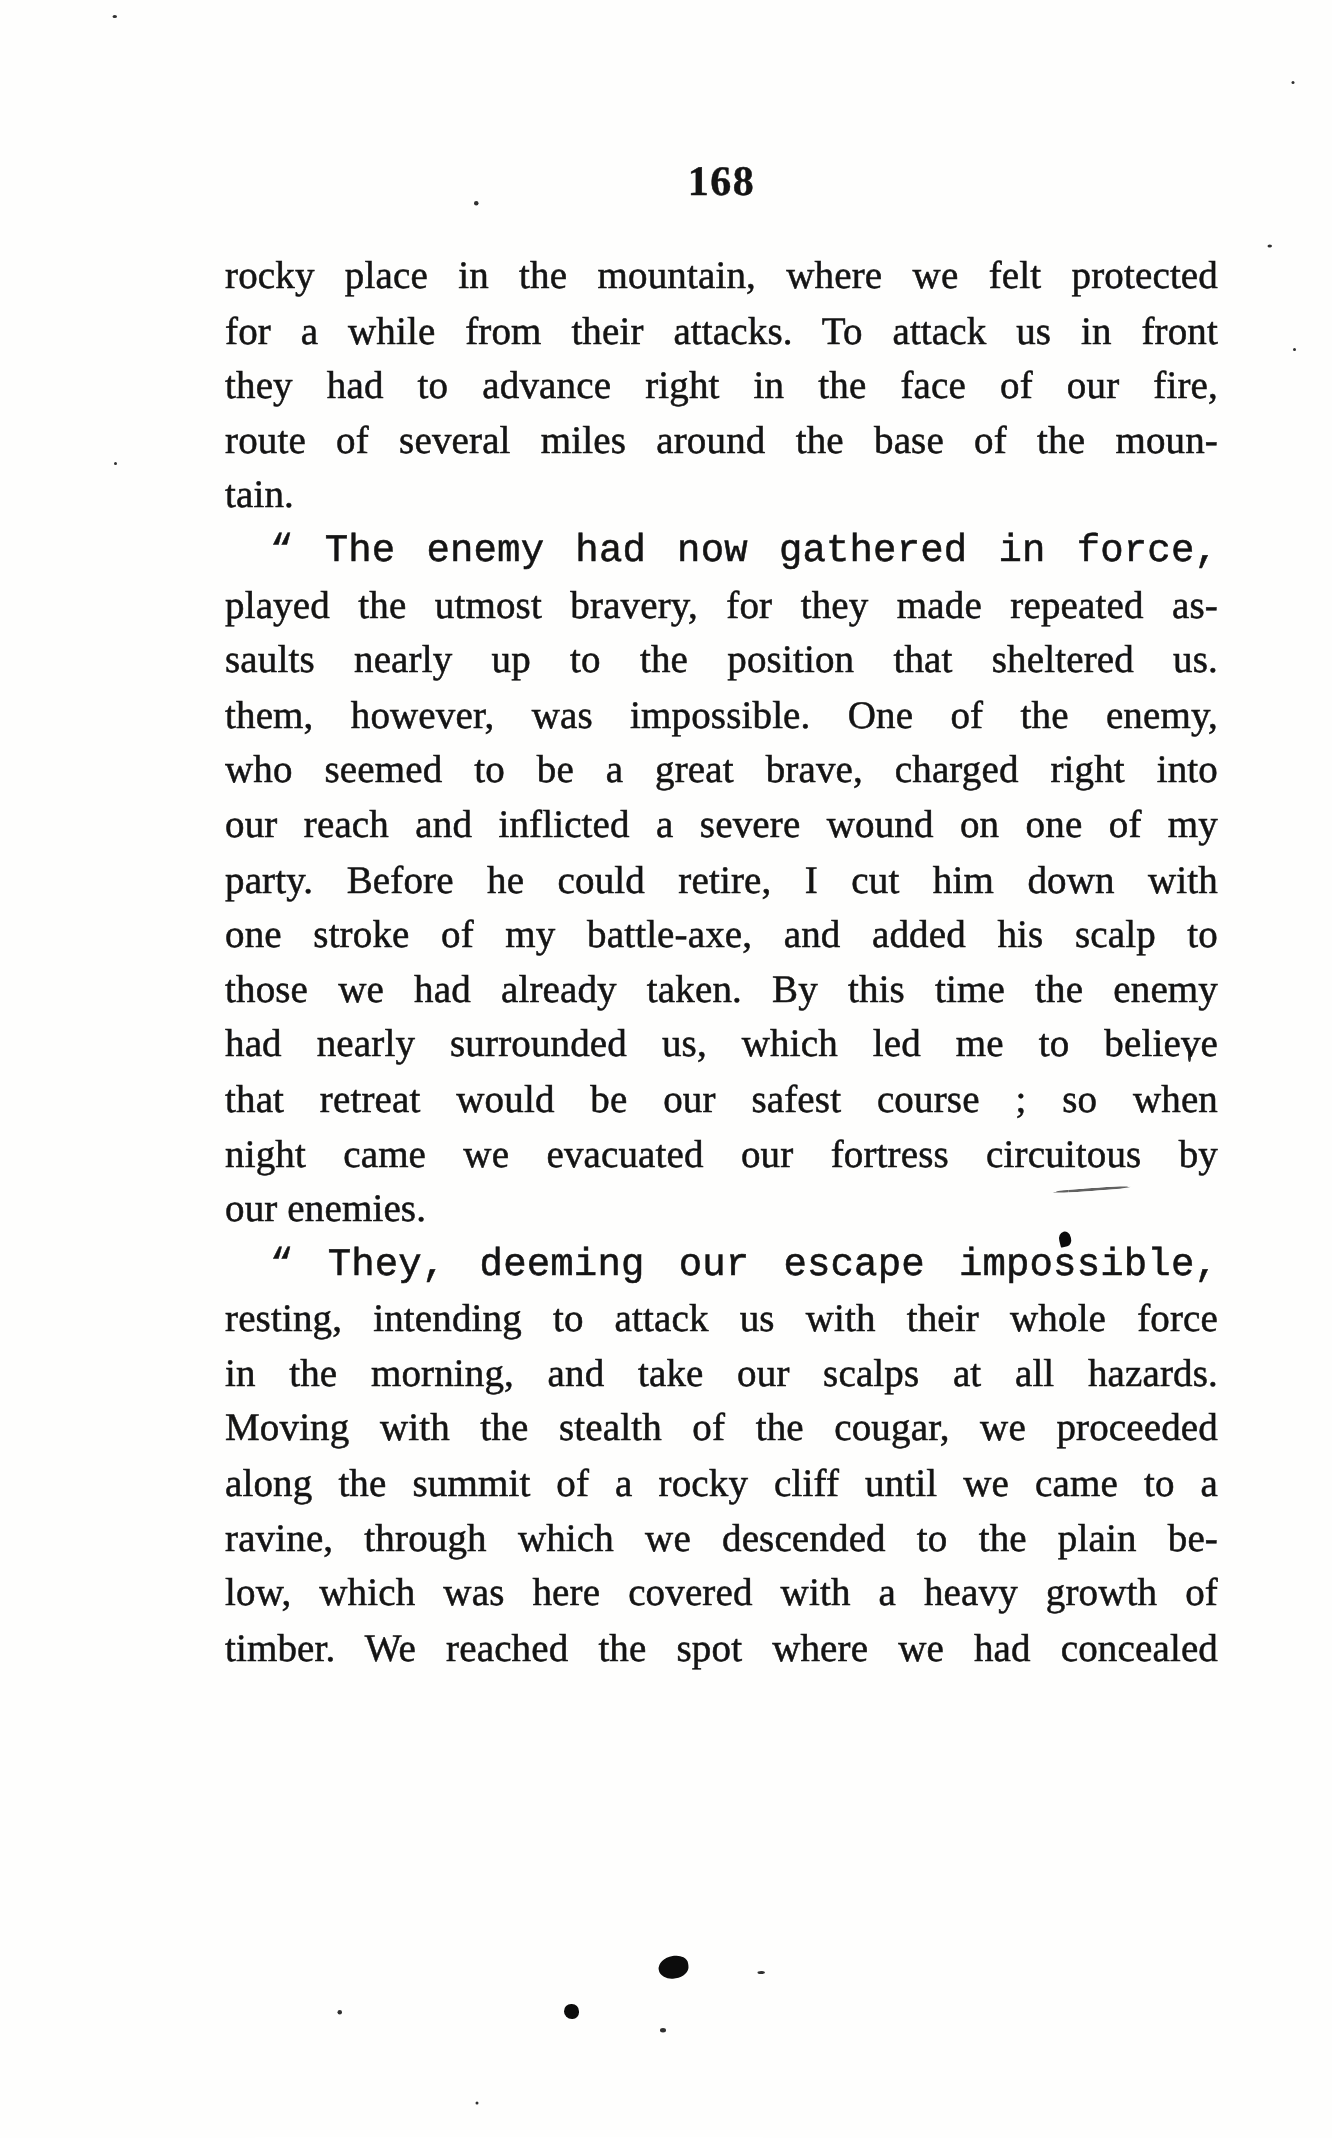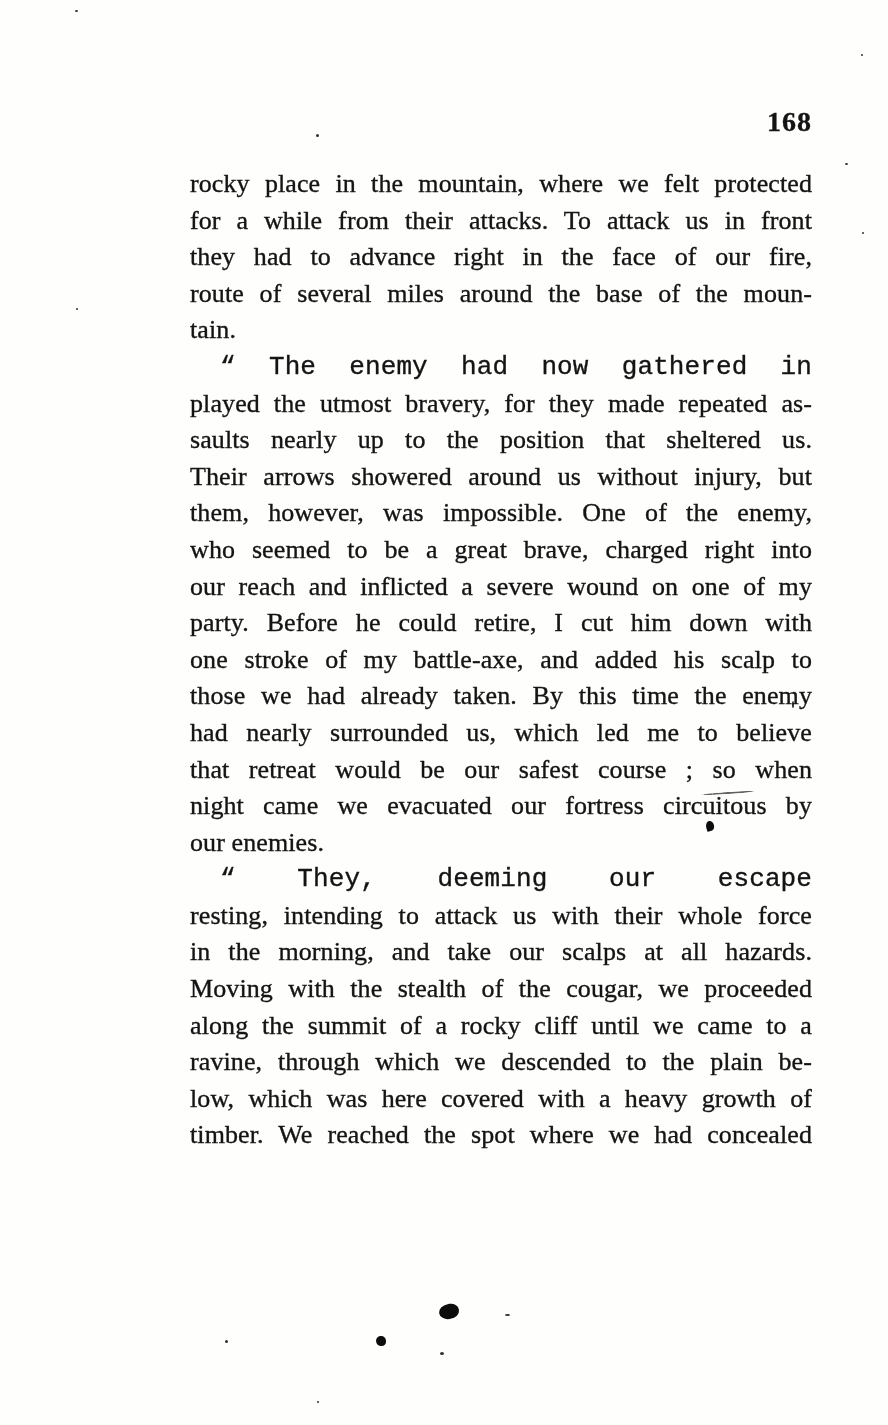--- a/index.html
+++ b/index.html
@@ -18,21 +18,21 @@
     position: absolute;
     inset: 0;
     background: #fefefd;
     color: #141414;
   }
   .page-number {
     position: absolute;
     top: 106px;
     left: 150px;
     width: 662px;
-    text-align: right;
+    text-align: center;
     font-size: 28px;
     font-weight: bold;
     letter-spacing: 1px;
     -webkit-text-stroke: 0.3px currentColor;
   }
   .text-block {
     position: absolute;
     top: 166px;
     left: 150px;
     width: 662px;
@@ -42,21 +42,20 @@
   }
   .line {
     font-size: 26px;
     line-height: 36.6px;
     height: 36.6px;
     text-align: justify;
     text-align-last: justify;
     letter-spacing: 0.1px;
     -webkit-text-stroke: 0.35px currentColor;
     overflow: hidden;
-    margin-left: 40px;
   }
   .line.indent {
     text-indent: 30px;
     font-family: Liberation Mono, monospace;
   }
   .line.last {
     text-align-last: left;
   }
   .artifact {
     position: absolute;
@@ -109,21 +108,20 @@
         <div class="line">rocky place in the mountain, where we felt protected</div>
         <div class="line">for a while from their attacks.  To attack us in front</div>
         <div class="line">they had to advance right in the face of our fire,</div>
         <div class="line">route of several miles around the base of the moun-</div>
         <div class="line last">tain.</div>
       </div>
       <div class="paragraph">
         <div class="line indent">“ The enemy had now gathered in force, and dis-</div>
         <div class="line">played the utmost bravery, for they made repeated as-</div>
         <div class="line">saults nearly up to the position that sheltered us.</div>
-        <div class="line">Their arrows showered around us without injury, but</div>
         <div class="line">them, however, was impossible.  One of the enemy,</div>
         <div class="line">who seemed to be a great brave, charged right into</div>
         <div class="line">our reach and inflicted a severe wound on one of my</div>
         <div class="line">party.  Before he could retire, I cut him down with</div>
         <div class="line">one stroke of my battle-axe, and added his scalp to</div>
         <div class="line">those we had already taken.  By this time the enemy</div>
         <div class="line">had nearly surrounded us, which led me to believe</div>
         <div class="line">that retreat would be our safest course ; so when</div>
         <div class="line">night came we evacuated our fortress circuitous by</div>
         <div class="line last">our enemies.</div>

